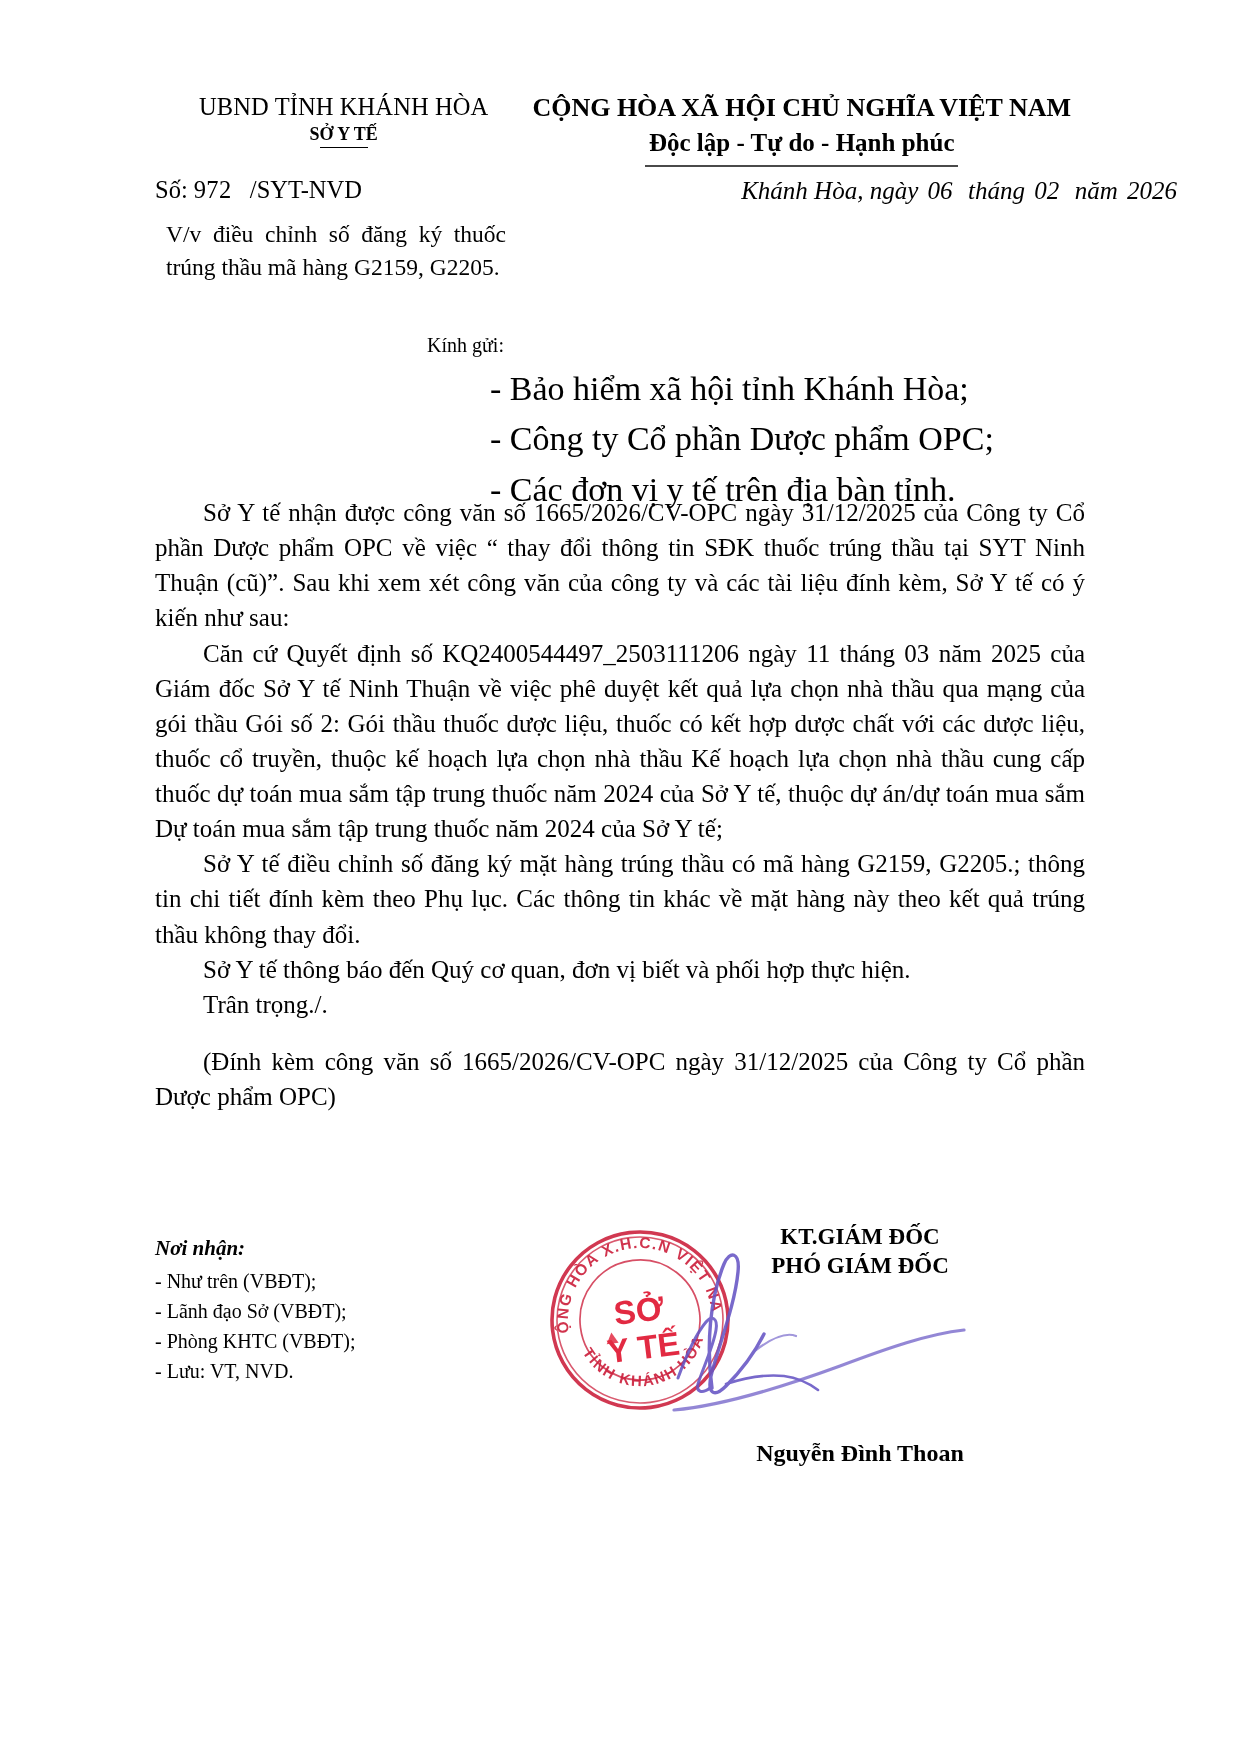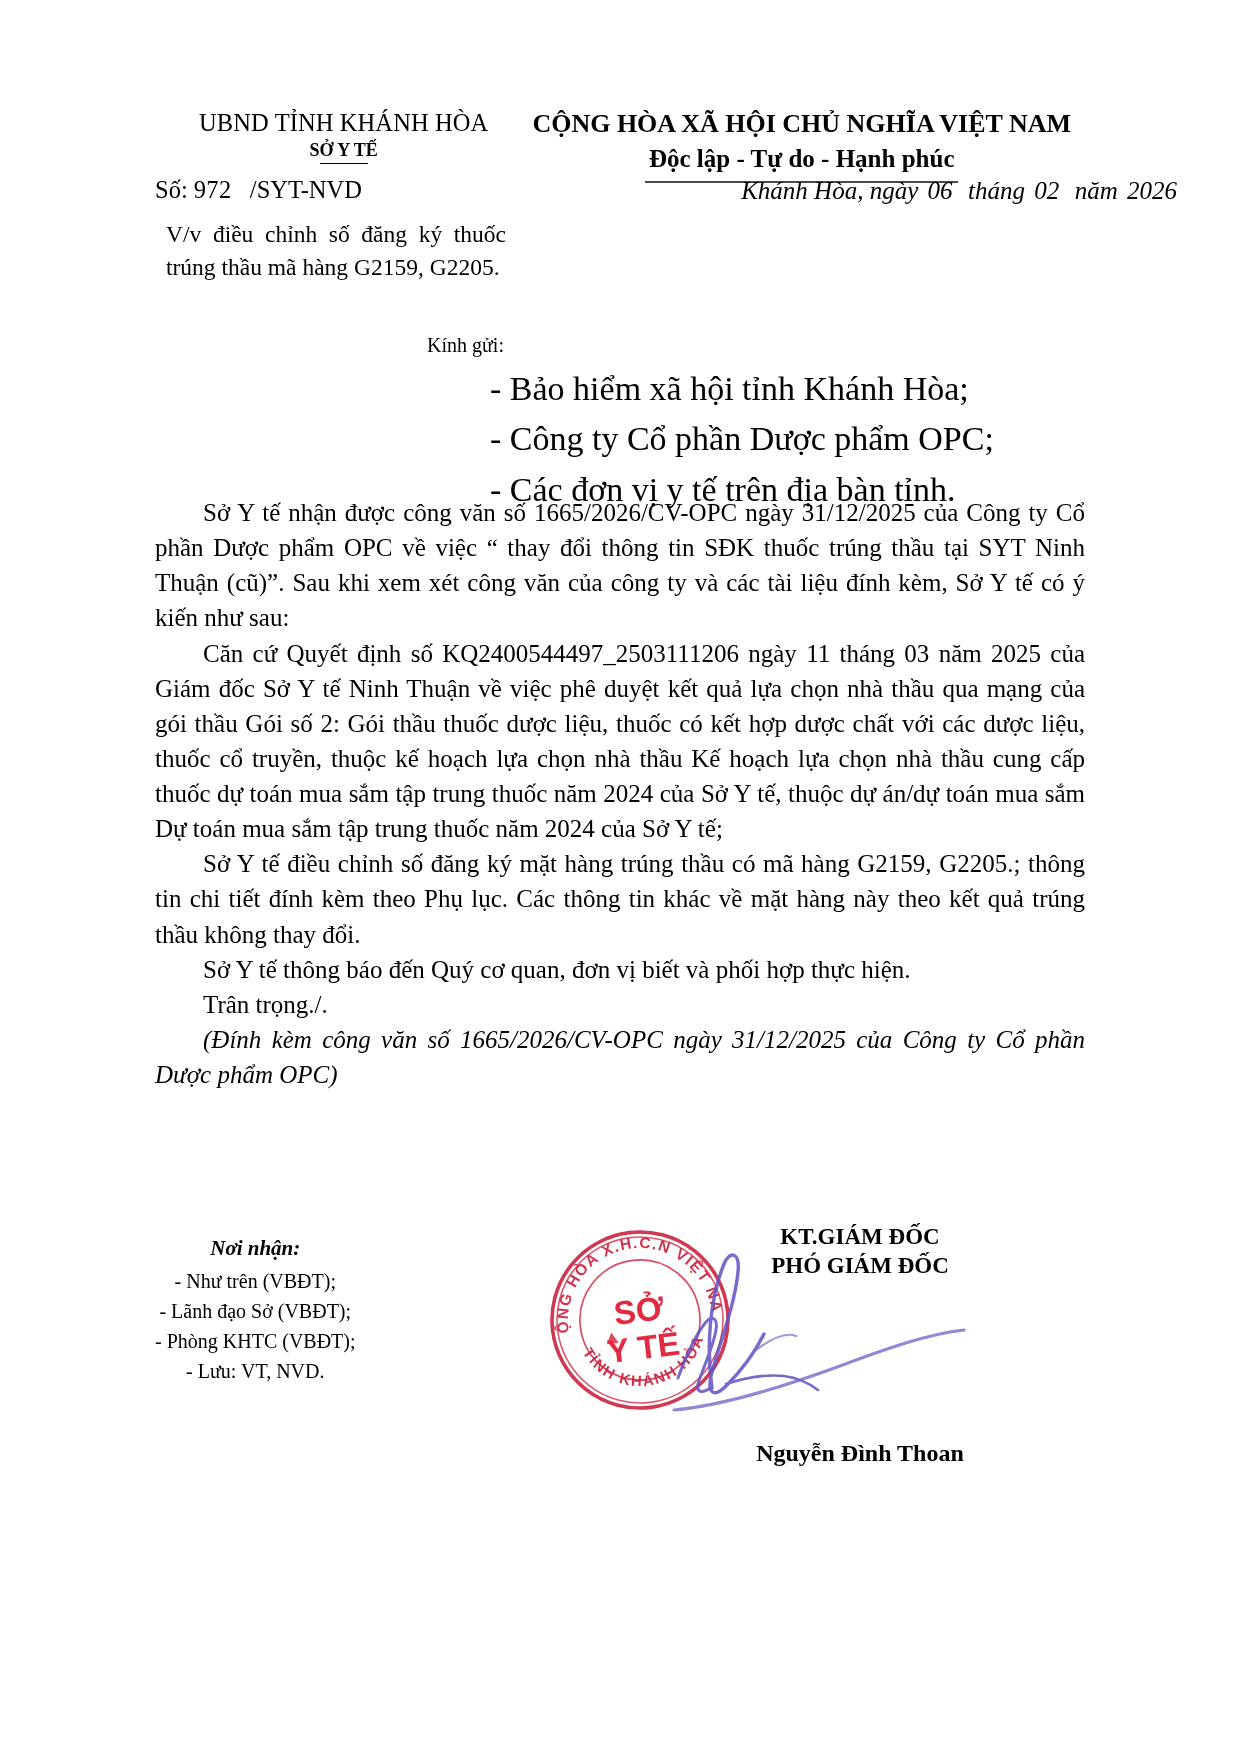--- a/index.html
+++ b/index.html
@@ -21,21 +21,21 @@
     position: absolute;
     left: 0; top: 0;
     width: 1241px;
     height: 1754px;
     padding: 0;
   }
 
   
   .doc-header {
     position: absolute;
-    left: 0; top: 108px;
+    left: 0; top: 92px;
     width: 1131px;
     display: flex;
     align-items: flex-start;
   }
   .hdr-left {
     width: 420px;
     margin-left: 155px;
     text-align: center;
   }
   .hdr-right {
@@ -144,32 +144,31 @@
     font-size: 25px;
     line-height: 1.405;
   }
   .body-text p {
     margin: 0;
     text-align: justify;
     text-indent: 48px;
     text-align-last: left;
   }
   .body-text p.ital {
-    font-style: italic;
     text-indent: 48px;
+    margin-top: 22px;
   }
   .body-text p + p { margin-top: 0; }
 
   
   .noi-nhan {
     position: absolute;
     left: 155px; top: 1238px;
     font-size: 20px;
     line-height: 1.0;
-    text-align: center;
   }
   .noi-nhan .nn-title {
     font-weight: bold;
     font-style: italic;
     font-size: 21px;
     margin-bottom: 7px;
   }
   .noi-nhan .nn-item {
     line-height: 1.5;
     white-space: nowrap;

